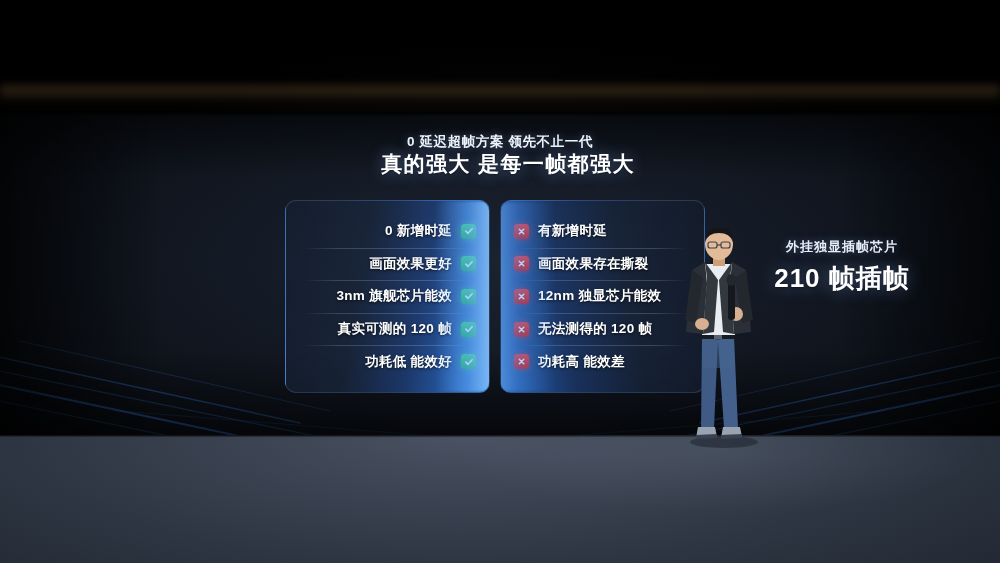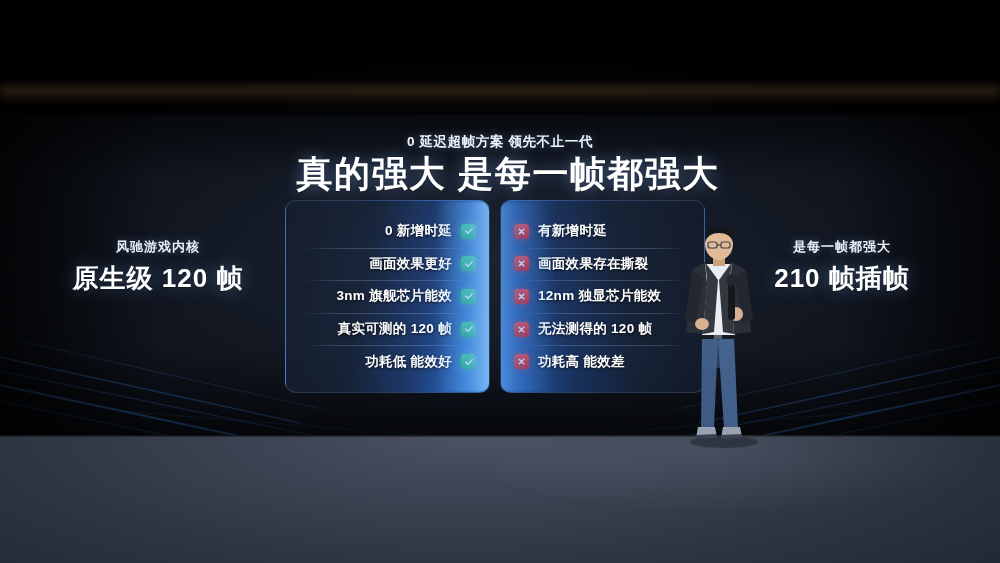--- a/index.html
+++ b/index.html
@@ -73,21 +73,21 @@
   
   .slide { position:absolute; left:0; top:112px; width:100%; height:323px; }
 
   .eyebrow {
     position:absolute; left:0; top:21px; width:100%;
     text-align:center; color:#eef3fa; font-size:13.5px; font-weight:bold;
     letter-spacing:.6px; text-shadow:0 0 9px rgba(150,190,255,.38);
   }
   .headline {
     position:absolute; left:0; top:38px; width:100%;
-    text-align:center; color:#fff; font-size:36px; font-weight:bold;
+    text-align:center; color:#fff; font-size:21px; font-weight:bold;
     letter-spacing:1.4px; text-shadow:0 0 16px rgba(140,185,255,.45), 0 1px 2px rgba(0,0,0,.6);padding-left:16px;
   }
 
   
   .compare { position:absolute; left:285px; top:88px; width:420px; height:193px; }
 
   .panel {
     position:absolute; top:0; height:100%; width:205px;
     border-radius:11px; overflow:hidden;
     border:1px solid rgba(120,160,215,.22);
@@ -276,27 +276,23 @@
                 </svg>
             </span>
             <span>功耗高 能效差</span>
           </div>
         </div>
         <div class="seam-glow seam-right"></div>
       </div>
 
     </div>
 
-    <div class="caption caption-left">
-      <div class="caption-sub">风驰游戏内核</div>
-      <div class="caption-main">原生级 120 帧</div>
-    </div>
 
     <div class="caption caption-right">
-      <div class="caption-sub">是每一帧都强大</div>
+      <div class="caption-sub">外挂独显插帧芯片</div>
       <div class="caption-main">210 帧插帧</div>
     </div>
 
   </div>
 
   <div class="floor"></div>
   <div class="floor-seam"></div>
   <div class="floor-sheen"></div>
 
   <div class="presenter">

